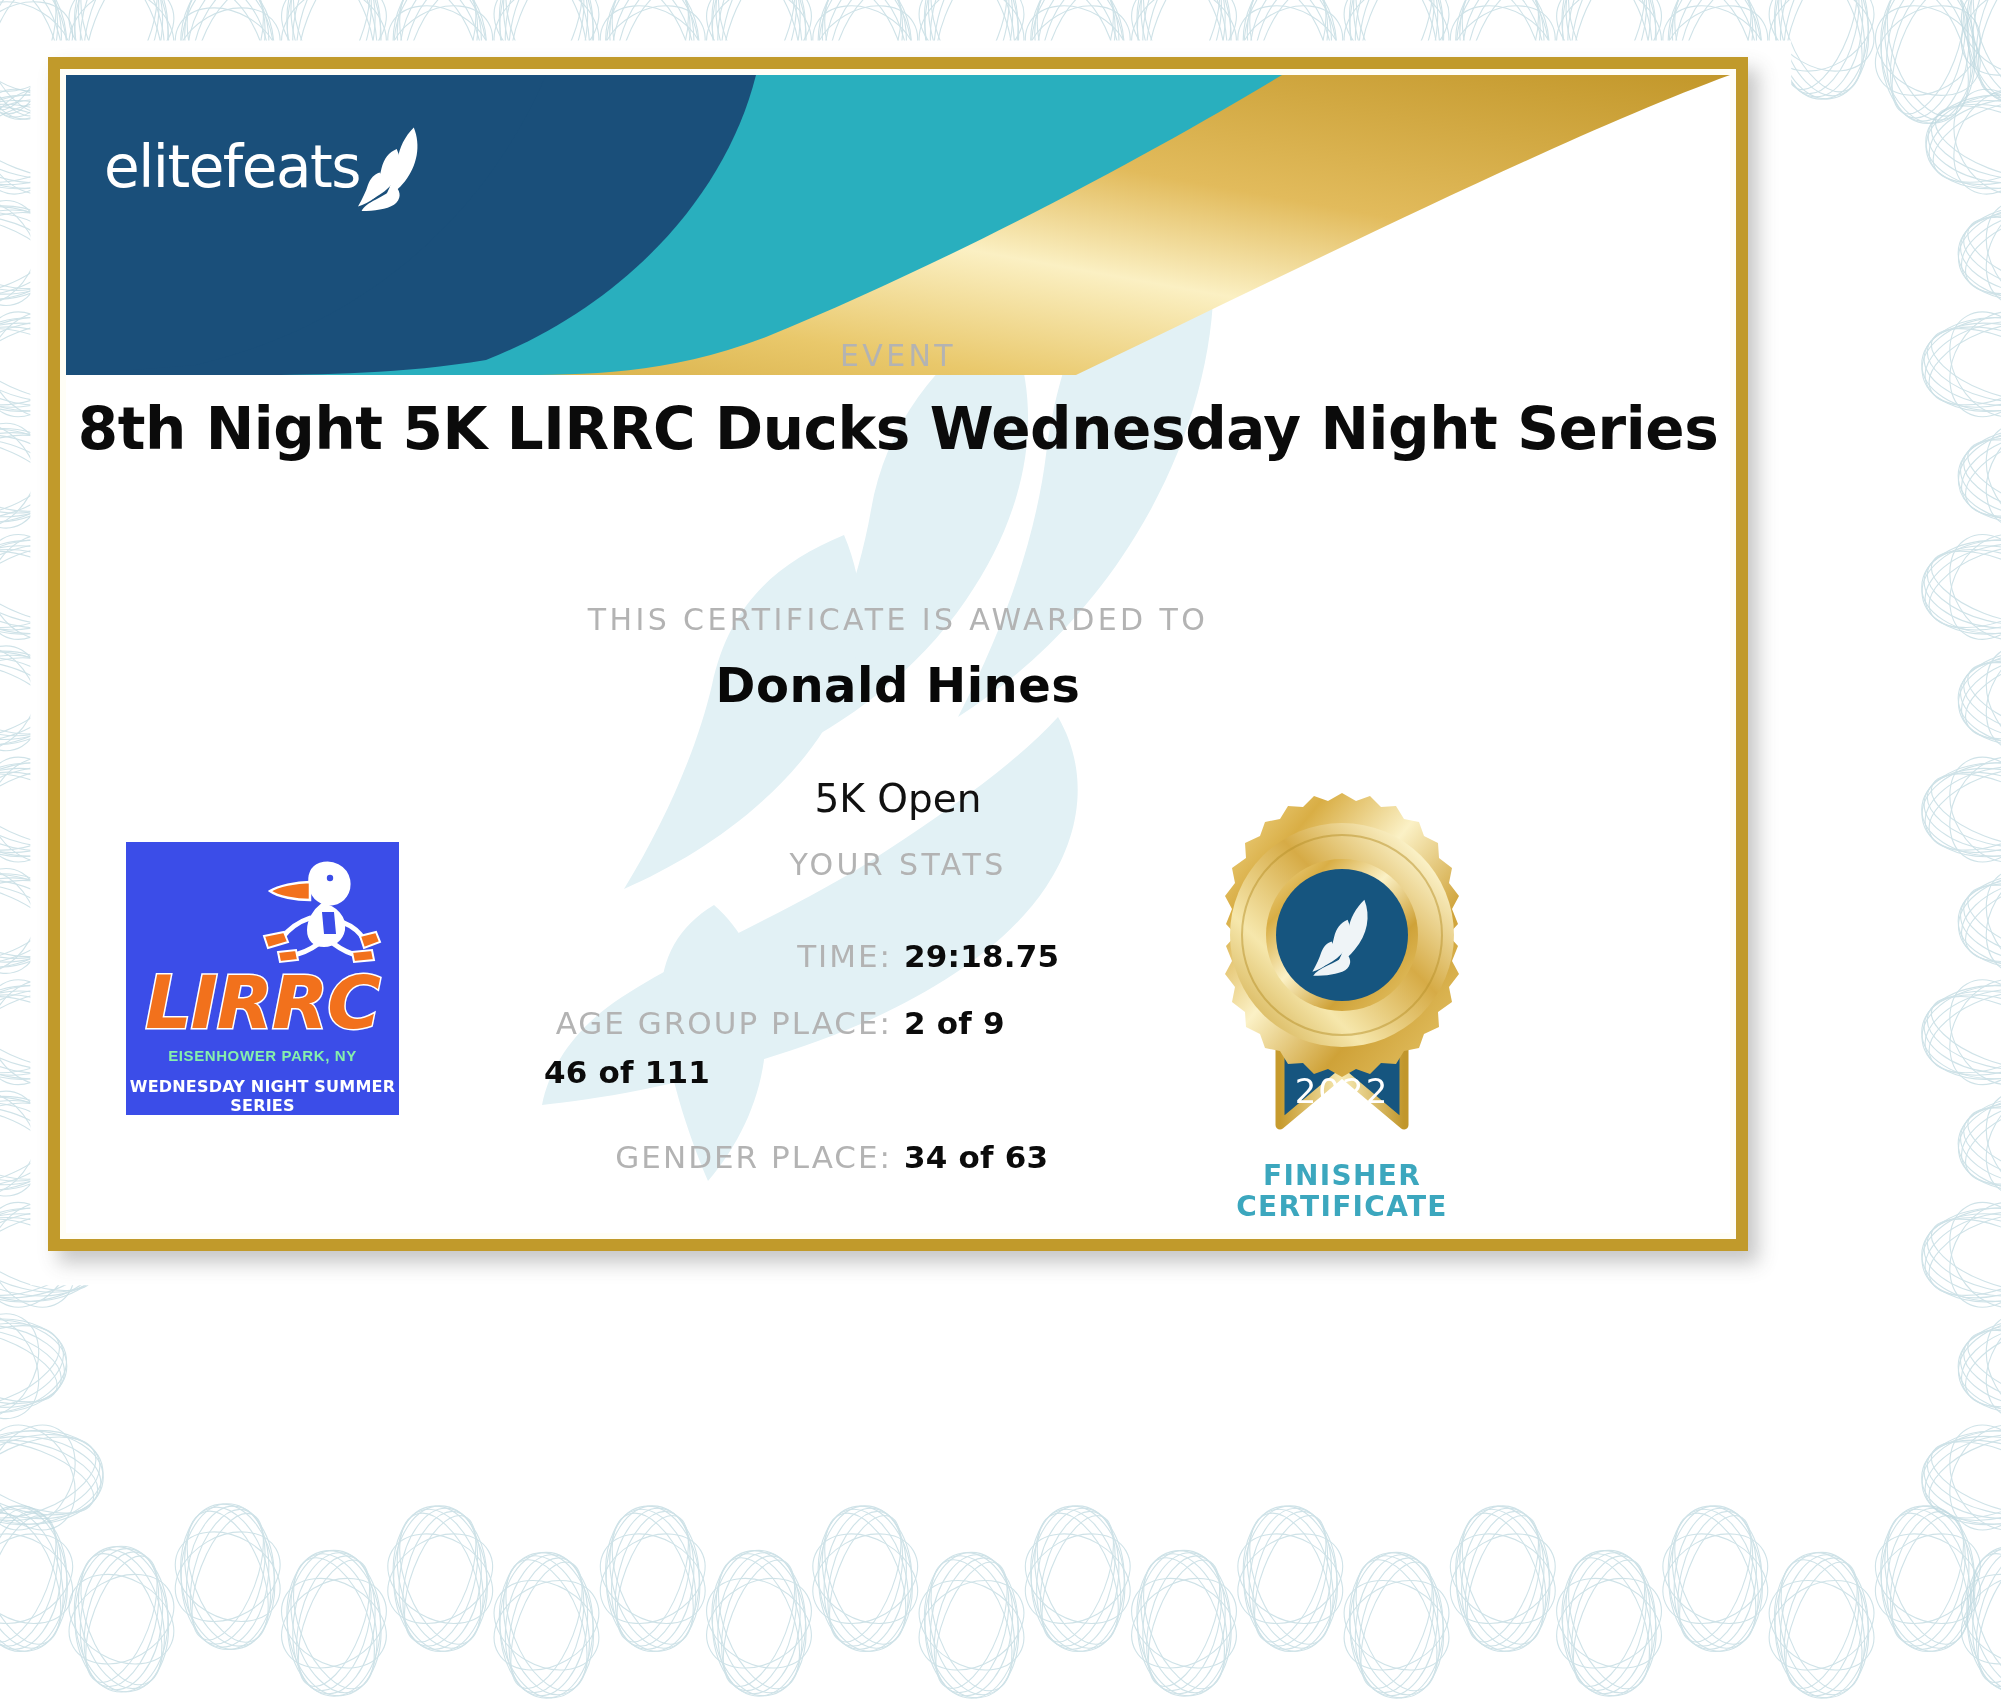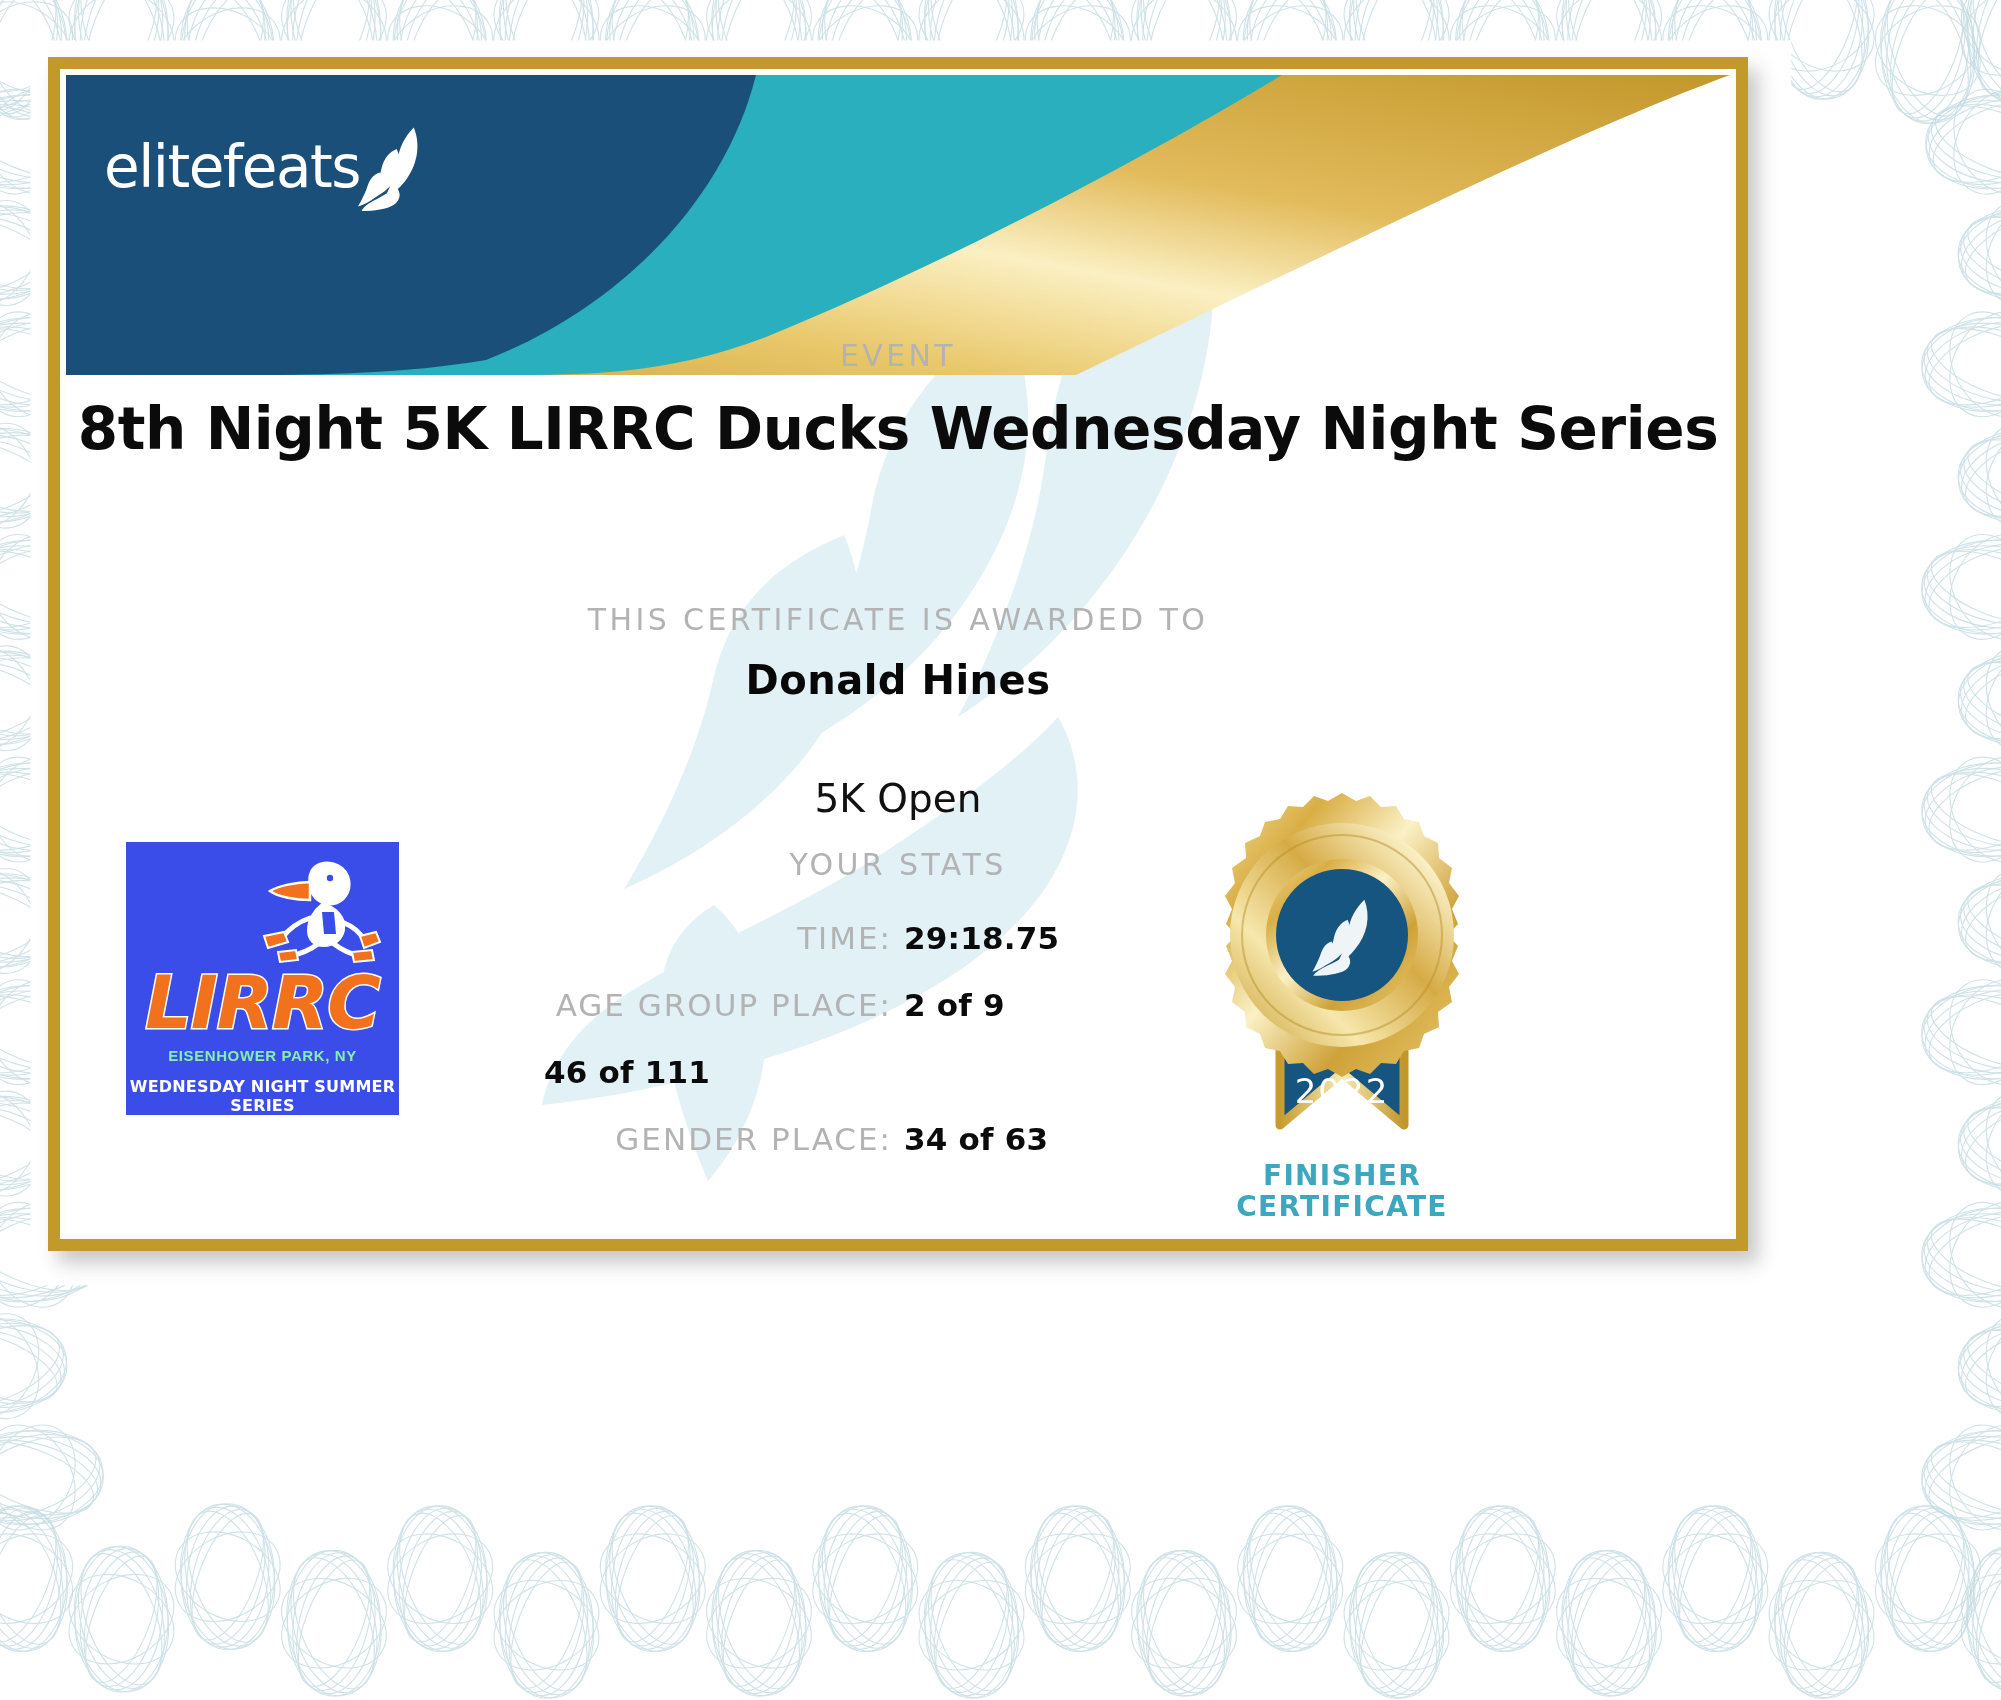--- a/index.html
+++ b/index.html
@@ -140,21 +140,21 @@
     left: 0; right: 0;
     top: 527px;
   }
 
   .recipient-name {
     position: absolute;
     left: 0; right: 0;
     top: 582px;
     text-align: center;
     color: #080808;
-    font-size: 40px;
+    font-size: 48px;
     font-weight: bold;
     letter-spacing: 0.5px;
     font-family: "DejaVu Sans", sans-serif;
   }
 
   .recipient-division {
     position: absolute;
     left: 0; right: 0;
     top: 658px;
     text-align: center;
@@ -184,20 +184,21 @@
     margin-bottom: 13px;
   }
   .stat-key {
     width: 720px;
     text-align: right;
     color: #B3B3B3;
     font-size: 31px;
     letter-spacing: 2.0px;
     font-family: "DejaVu Sans", sans-serif;
     white-space: nowrap;
+    margin-top: 18px;
   }
   .stat-val {
     width: 720px;
     text-align: left;
     padding-left: 12px;
     color: #0B0B0B;
     font-size: 31px;
     font-weight: bold;
     letter-spacing: 0.2px;
     font-family: "DejaVu Sans", sans-serif;

